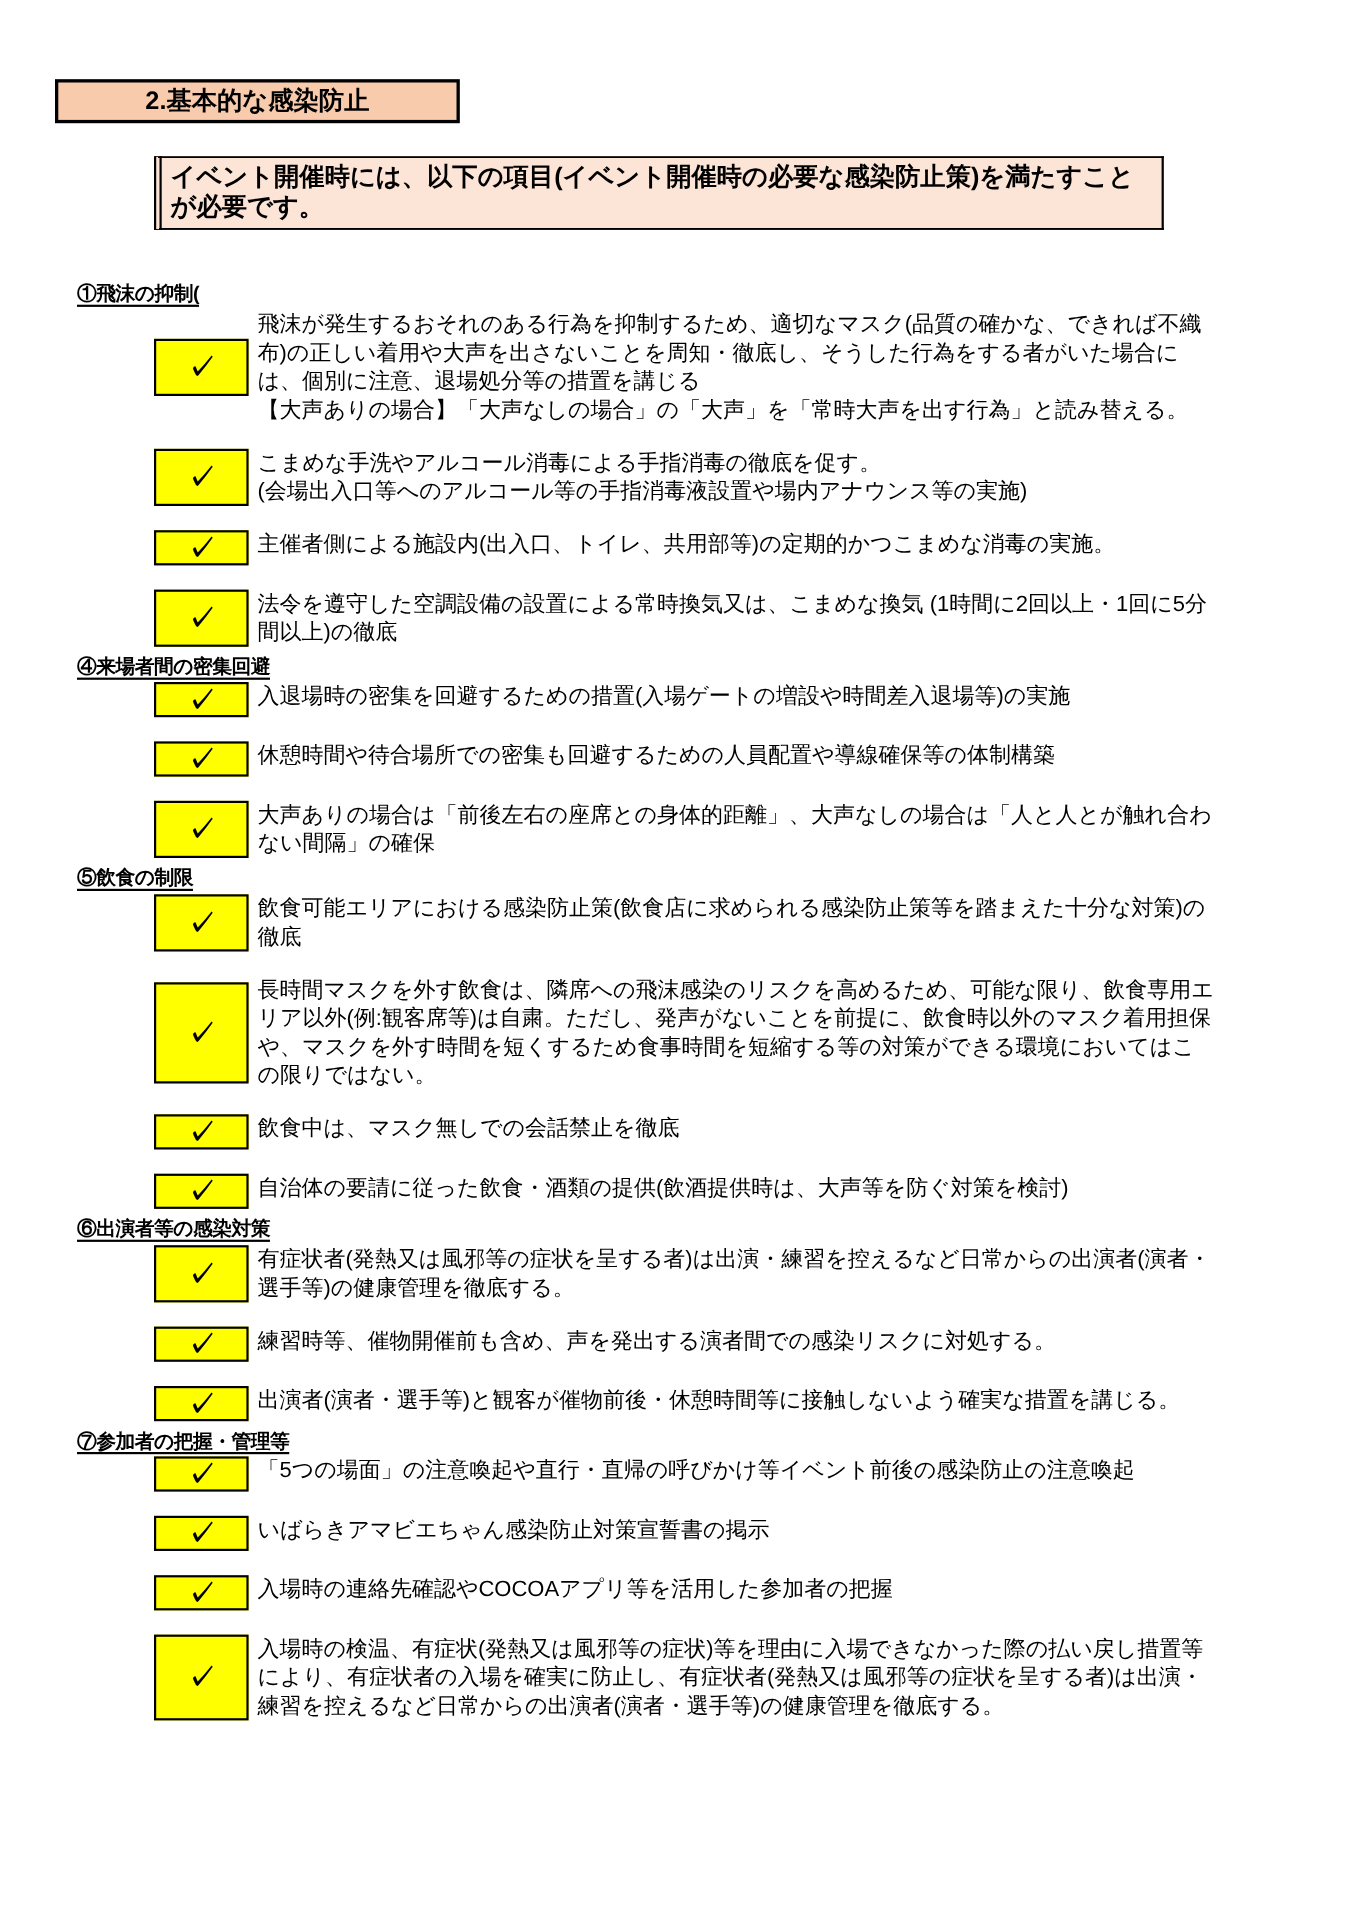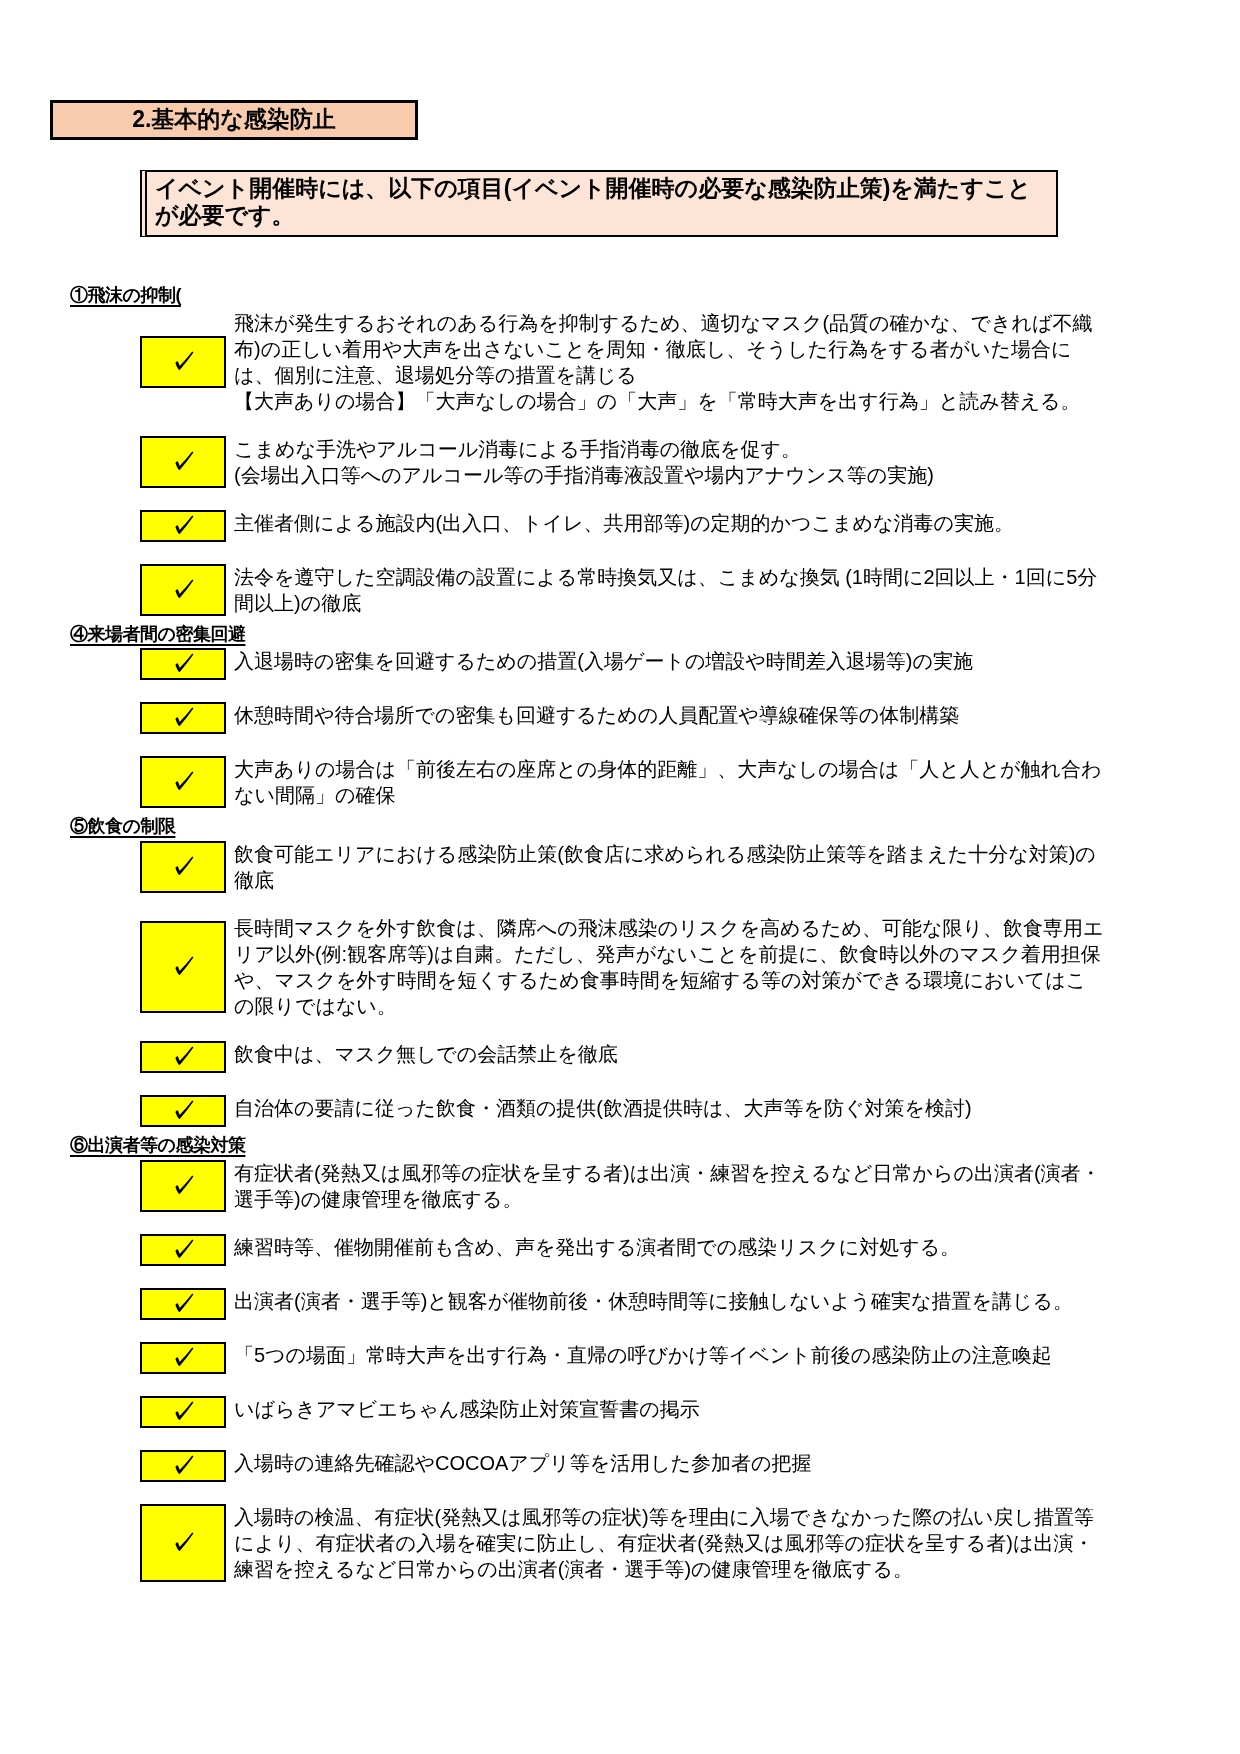--- a/index.html
+++ b/index.html
@@ -3,21 +3,21 @@
 <meta charset="utf-8">
 <style>
   html, body { margin: 0; padding: 0; background: #ffffff; }
   body {
     width: 1240px; height: 1754px;
     font-family: "Liberation Sans", sans-serif;
     color: #000;
     position: relative;
     overflow: hidden;
   }
-  .page { padding-top: 100px; }
+  .page { padding-top: 72px; }
 
   .title-box {
     margin-left: 50px;
     width: 368px;
     box-sizing: border-box;
     border: 3px solid #000;
     background: #F8CBAD;
     font-size: 23px;
     font-weight: bold;
     text-align: center;
@@ -185,25 +185,26 @@
       </div>
     <div class="itext">練習時等、催物開催前も含め、声を発出する演者間での感染リスクに対処する。</div>
   </div>
   <div class="row h1">
     <div class="check">
         <span class="mark">✓</span>
       </div>
     <div class="itext">出演者(演者・選手等)と観客が催物前後・休憩時間等に接触しないよう確実な措置を講じる。</div>
   </div>
 
-  <div class="row h1">
-    <div class="check">
-        <span class="mark">✓</span>
-      </div>
-    <div class="itext">「5つの場面」常時大声を出す行為・直帰の呼びかけ等イベント前後の感染防止の注意喚起</div>
+  <h2 class="heading u"><span>⑦参加者の把握・管理等</span></h2>
+  <div class="row h1">
+    <div class="check">
+        <span class="mark">✓</span>
+      </div>
+    <div class="itext">「5つの場面」の注意喚起や直行・直帰の呼びかけ等イベント前後の感染防止の注意喚起</div>
   </div>
   <div class="row h1">
     <div class="check">
         <span class="mark">✓</span>
       </div>
     <div class="itext">いばらきアマビエちゃん感染防止対策宣誓書の掲示</div>
   </div>
   <div class="row h1">
     <div class="check">
         <span class="mark">✓</span>

